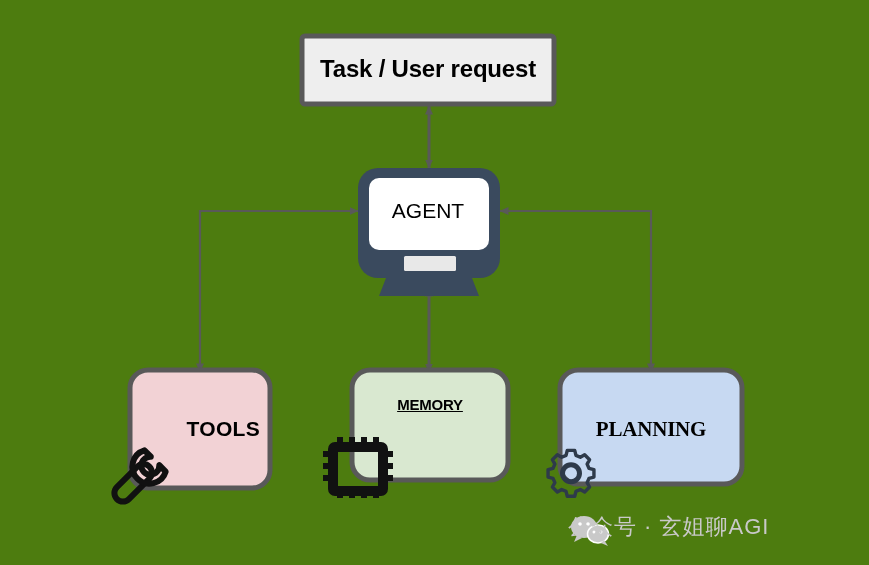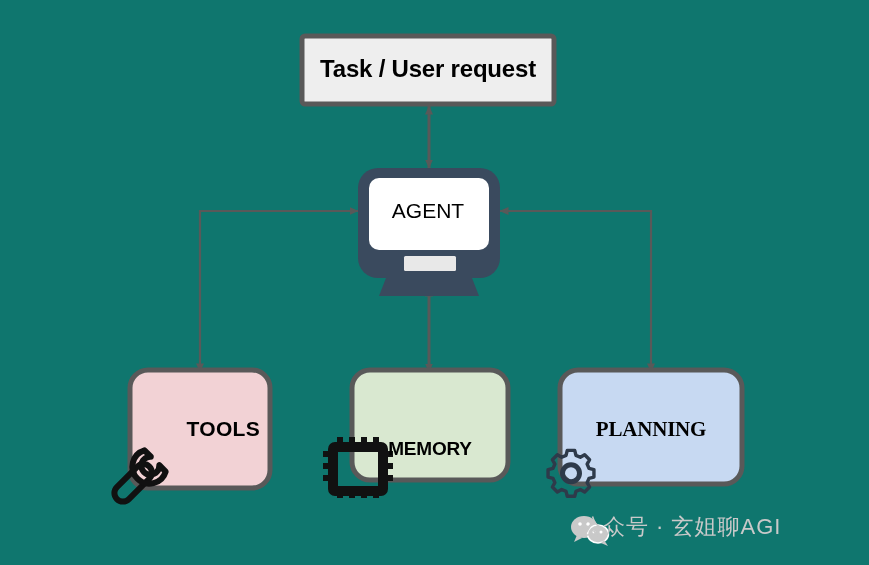--- a/index.html
+++ b/index.html
@@ -7,21 +7,21 @@
     padding: 0;
     background: #ffffff;
   }
   body {
     font-family: "Liberation Sans", sans-serif;
   }
   #canvas {
     position: relative;
     width: 869px;
     height: 565px;
-    background: #0f766e;
+    background: #4d7c0f;
     overflow: hidden;
   }
   #diagram-svg {
     position: absolute;
     left: 0;
     top: 0;
     width: 869px;
     height: 565px;
   }
   .node-label {
@@ -50,43 +50,43 @@
     left: 140px;
     top: 417px;
     width: 120px;
     font-size: 21px;
     font-weight: bold;
     letter-spacing: 0.3px;
     text-align: right;
   }
   #memory-label {
     left: 360px;
-    top: 438px;
+    top: 396px;
     width: 140px;
-    font-size: 19px;
+    font-size: 15px;
     font-weight: bold;
     letter-spacing: -0.2px;
+    text-decoration: underline;
   }
   #planning-label {
     left: 570px;
     top: 417px;
     width: 162px;
     font-size: 21px;
     font-weight: bold;
     letter-spacing: -0.2px;
     font-family: Liberation Serif, serif;
   }
   #watermark {
     position: absolute;
     left: 568px;
     top: 512px;
     display: flex;
     align-items: center;
     gap: 10px;
-    margin-left: 12px;
   }
   #watermark-text {
     font-size: 22px;
     color: #c9c9c9;
     letter-spacing: 1px;
     white-space: nowrap;
   }
 </style>
 </head>
 <body>

